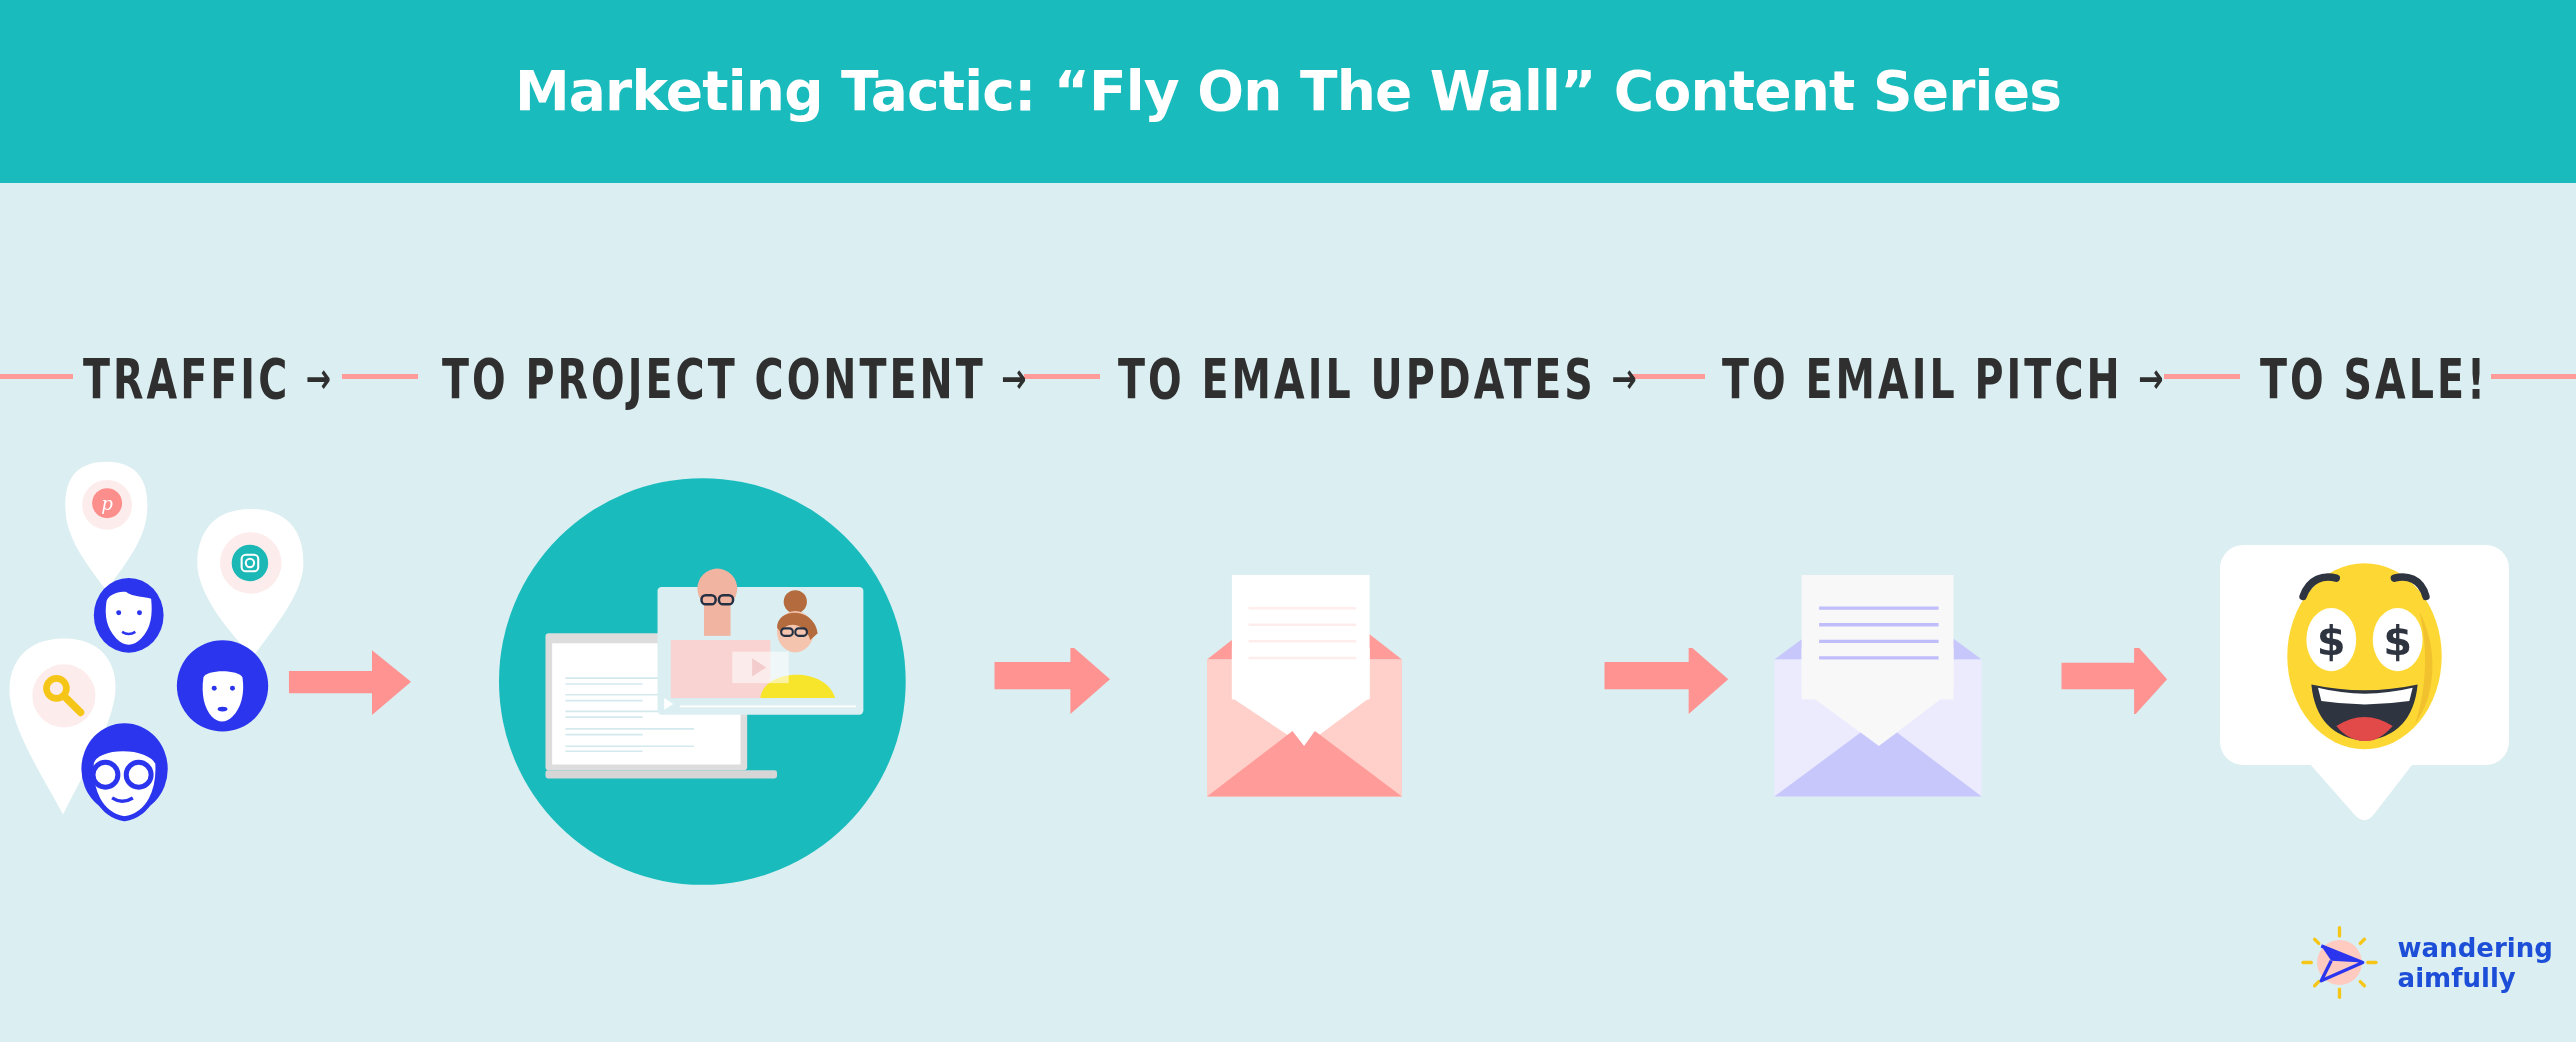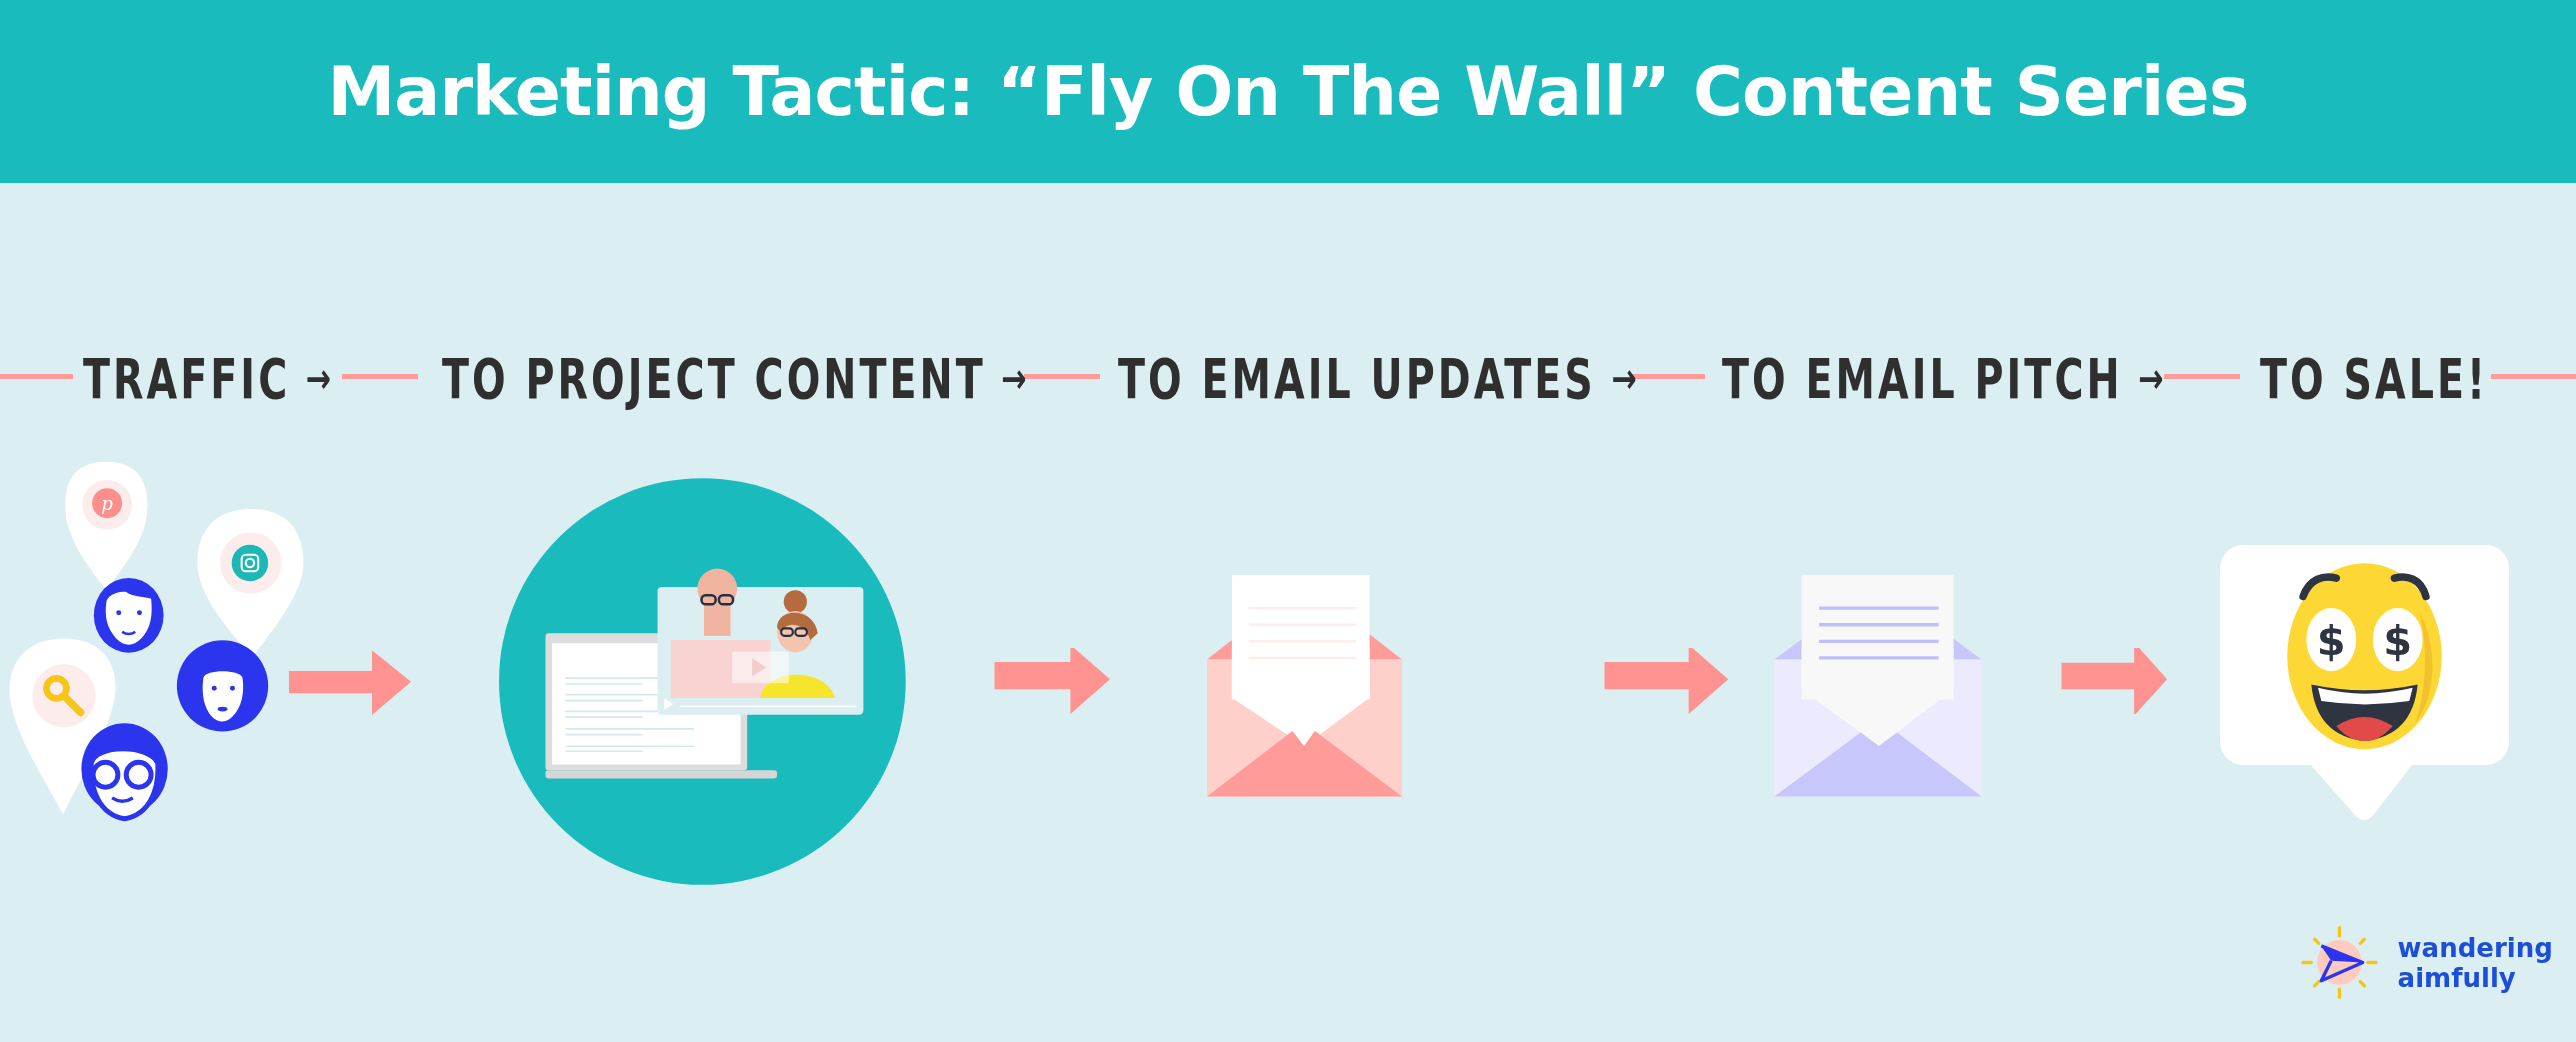--- a/index.html
+++ b/index.html
@@ -1,18 +1,18 @@
 <!DOCTYPE html>
 <html style="font-size:13.3px"><head>
 <meta charset="utf-8">
 <style>
   html, body { margin:0; padding:0; }
   body { width:2576px; height:1043px; background:#DBEEF1; position:relative; overflow:hidden; font-family:"Liberation Sans", sans-serif; }
   .title-bar { position:absolute; left:0; top:0; width:2576px; height:183px; background:#1ABBBD; display:flex; align-items:center; justify-content:center; }
-  .title-bar h1 { margin:0; color:#fff; font-family:"DejaVu Sans", sans-serif; font-weight:bold; font-size:68px; letter-spacing:-0.8px; line-height:1; }
+  .title-bar h1 { margin:0; color:#fff; font-family:"DejaVu Sans", sans-serif; font-weight:bold; font-size:55px; letter-spacing:-0.8px; line-height:1; }
   .step-label { position:absolute; top:347px; height:63px; display:flex; align-items:center; color:#2F2F2F; font-family:"DejaVu Sans", sans-serif; font-weight:bold; font-size:55px; transform:scaleX(0.72); transform-origin:left center; white-space:nowrap; letter-spacing:4.2px; }
   .step-label .arrow { font-size:42px; margin-left:21.6px; }
   .pink-line { position:absolute; top:374px; height:5px; background:#FF9C9A; }
   .flow-arrow { position:absolute; }
   svg { display:block; }
   .logo { position:absolute; left:2298px; top:921px; display:flex; align-items:center; }
   .logo-text { color:#1d4ed8; font-family:"DejaVu Sans", sans-serif; font-weight:bold; font-size:26px; line-height:30px; margin-left:16.6px; }
 </style>
 </head>
 <body>

